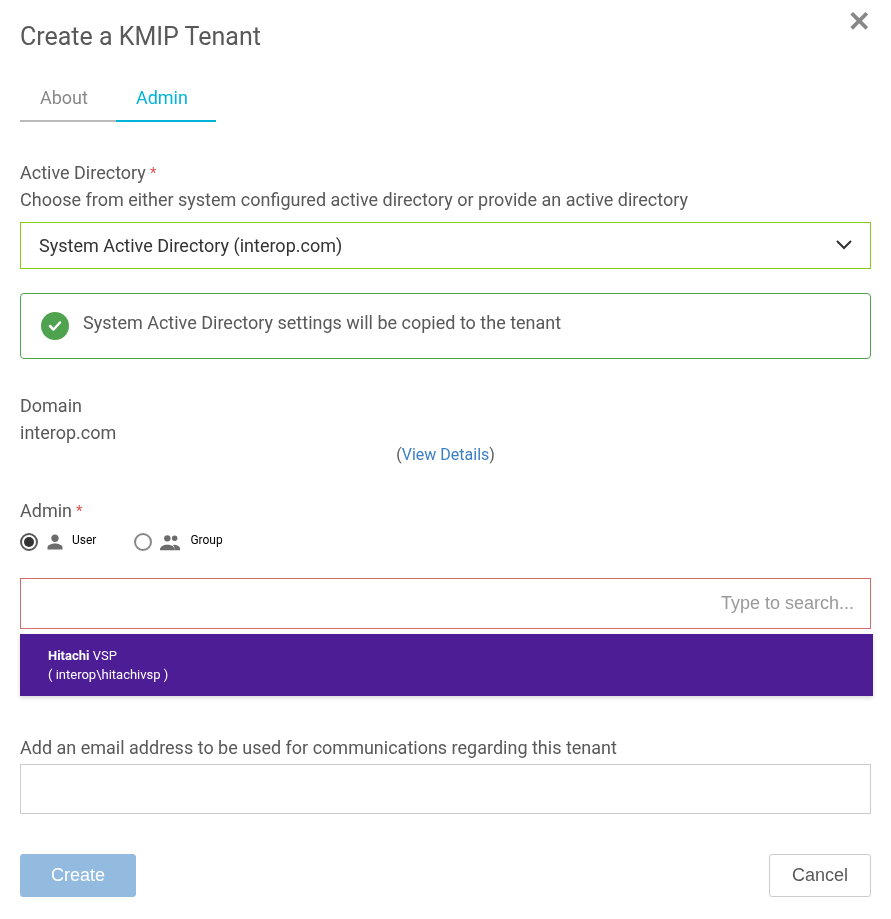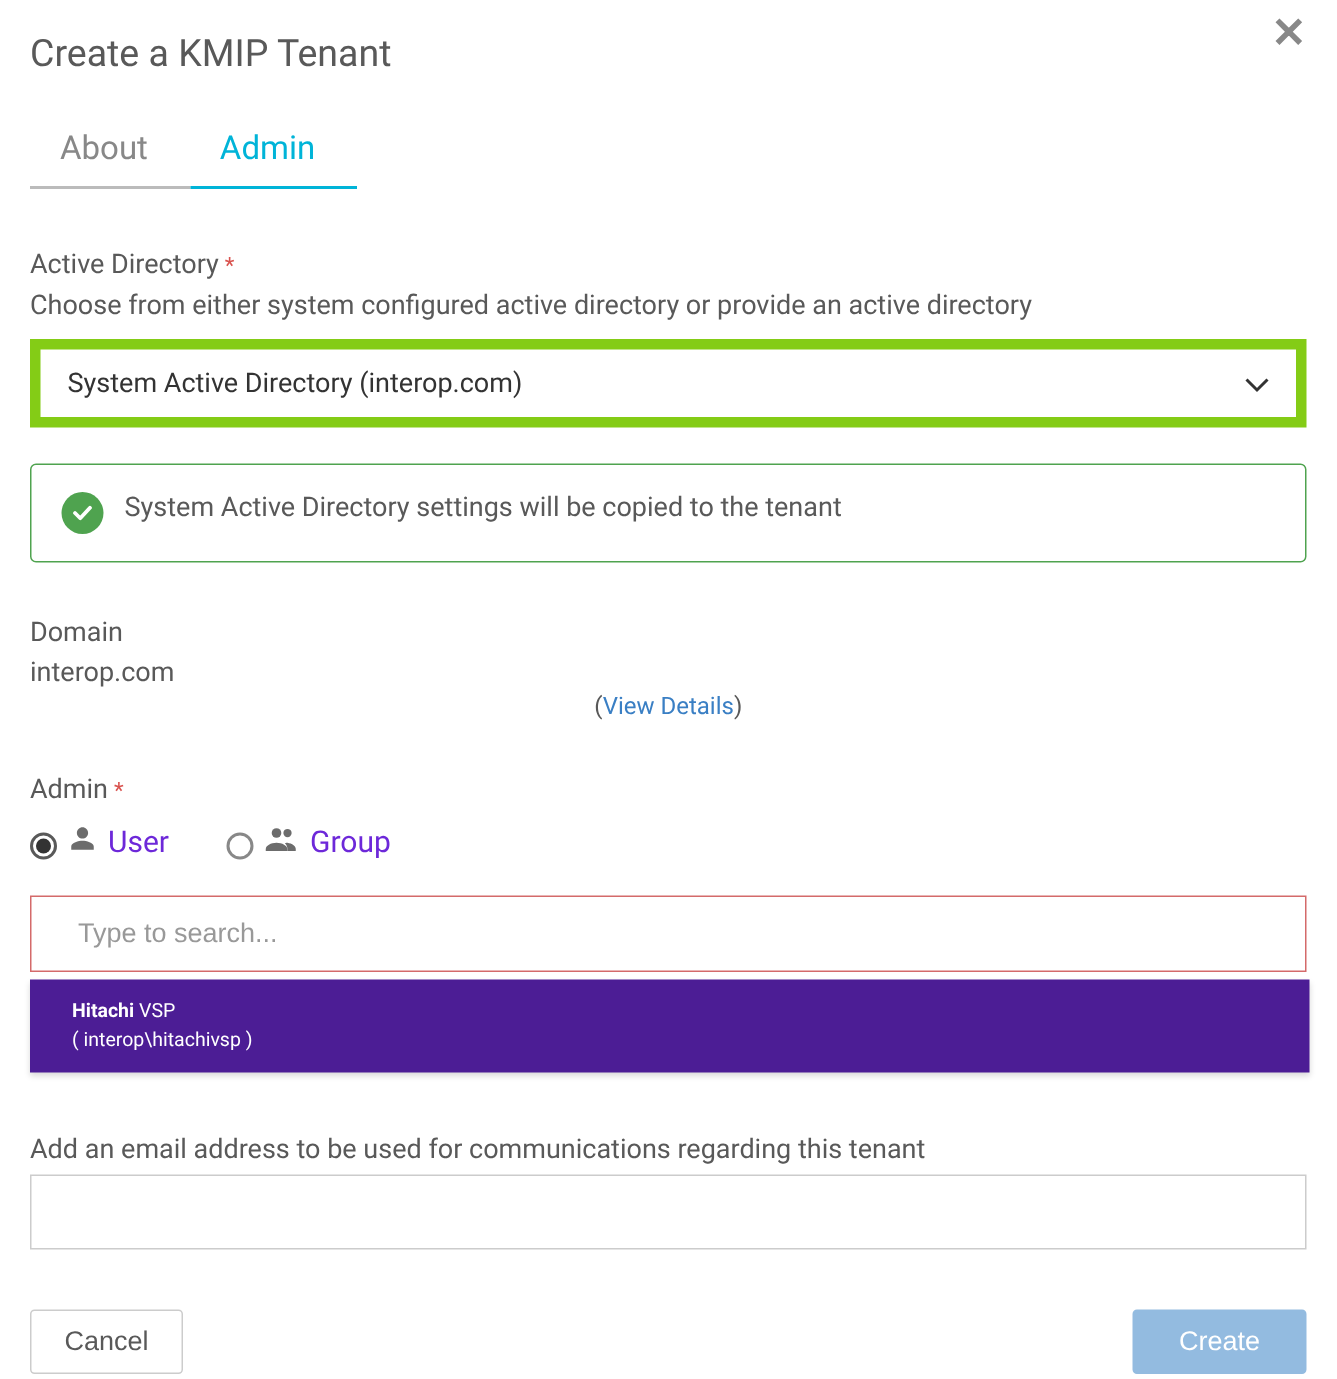--- a/index.html
+++ b/index.html
@@ -31,21 +31,21 @@
       color: #888;
       cursor: pointer;
       line-height: 1;
     }
     .tabs {
       display: flex;
       margin-bottom: 40px;
     }
     .tab {
       padding: 10px 28px 12px 20px;
-      font-size: 22px;
+      font-size: 18px;
       color: #888;
       cursor: pointer;
       border-bottom: 2px solid #bbb;
     }
     .tab.active {
       color: #00b4d8;
       border-bottom: 2px solid #00b4d8;
     }
     .field-label {
       font-size: 18px;
@@ -59,23 +59,23 @@
       color: #d9534f;
       font-size: 15px;
     }
     .helper-text {
       font-size: 18px;
       color: #595959;
       margin-bottom: 12px;
     }
     .select-box {
       display: flex;
-      align-items: flex-end;
+      align-items: flex-start;
       justify-content: space-between;
-      border: 7px solid #84cc16;
+      border: 1px solid #84cc16;
       padding: 12px 18px;
       font-size: 18px;
       color: #333;
       cursor: pointer;
       margin-bottom: 24px;
     }
     .select-box .chevron {
       font-size: 16px;
       color: #333;
     }
@@ -120,24 +120,24 @@
       cursor: pointer;
     }
     .radio-row {
       display: flex;
       gap: 38px;
       margin-top: 12px;
       margin-bottom: 24px;
     }
     .radio-item {
       display: flex;
-      align-items: flex-end;
+      align-items: flex-start;
       gap: 8px;
-      font-size: 20px;
-      color: #6d28d9;
+      font-size: 12px;
+      color: #000000;
       cursor: pointer;
     }
     .radio-outer {
       width: 18px;
       height: 18px;
       border: 2px solid #595959;
       border-radius: 50%;
       display: flex;
       align-items: center;
       justify-content: center;
@@ -146,24 +146,25 @@
       width: 10px;
       height: 10px;
       background: #333;
       border-radius: 50%;
     }
     .radio-item.unselected .radio-outer { border-color: #888; }
     .icon-user, .icon-group { color: #6c6c6c; }
     .search-input {
       width: 100%;
       border: 1px solid #d46a6a;
-      padding: 14px 31px;
+      padding: 14px 16px;
       font-size: 18px;
       color: #be185d;
       outline: none;
+      text-align: right;
     }
     .search-input::placeholder { color: #999; }
     .dropdown-wrapper { position: relative; margin-bottom: 18px; }
     .dropdown-panel {
       position: absolute;
       top: 56px;
       left: 0;
       right: -2px;
       background: #4c1d95;
       color: #fff;
@@ -291,15 +292,15 @@
   </div>
   <div class="spacer-after-dropdown"></div>
 </div>
 
 <div class="email-section">
   <div class="email-helper">Add an email address to be used for communications regarding this tenant</div>
   <input class="email-input" type="text" style="">
 </div>
 
 <div class="footer">
+  <button class="btn btn-create">Create</button>
   <button class="btn btn-cancel">Cancel</button>
-  <button class="btn btn-create">Create</button>
 </div>
 
 </body></html>

